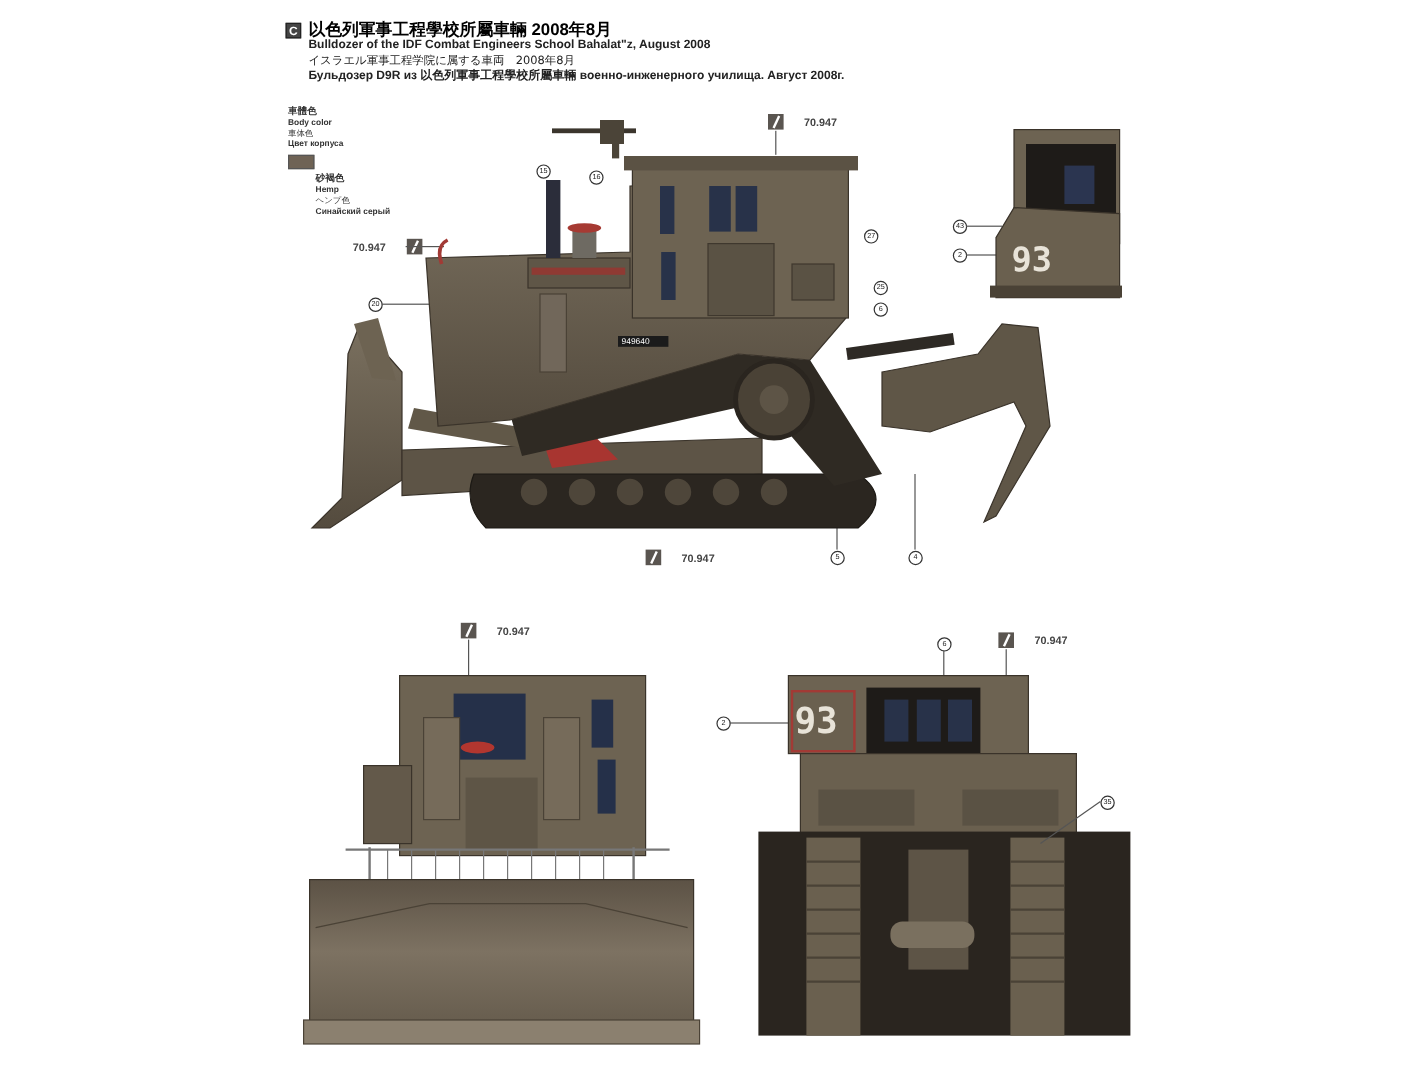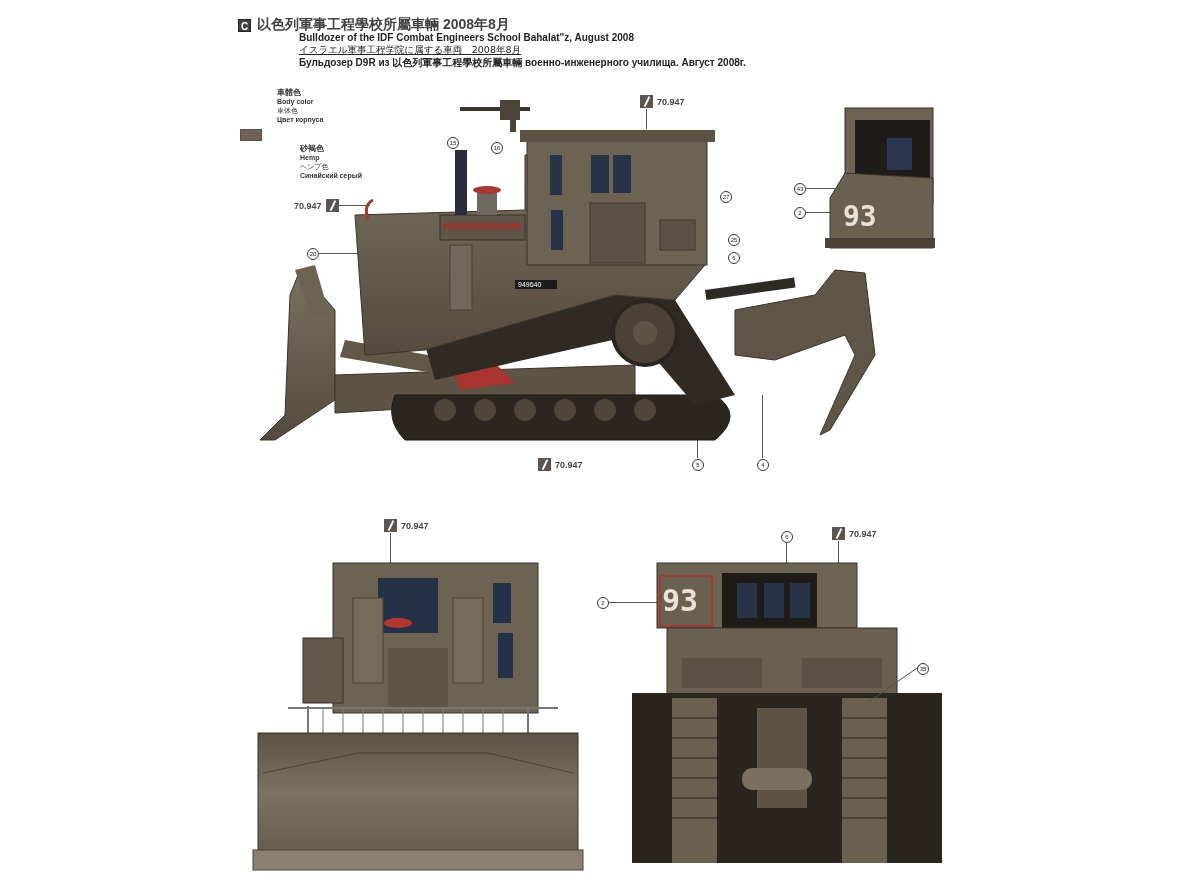--- a/index.html
+++ b/index.html
@@ -1,27 +1,27 @@
 <!DOCTYPE html>
 <html><head>
 <meta charset="utf-8">
 <style>
   html,body{margin:0;padding:0;background:#fff;}
   body{width:1188px;height:891px;position:relative;overflow:hidden;font-family:"Liberation Sans",sans-serif;color:#222;}
   .abs{position:absolute;}
   .hdr-badge{left:238px;top:19px;width:13px;height:13px;background:#444;color:#fff;font-size:10px;font-weight:bold;text-align:center;line-height:13px;border:1px solid #222;box-sizing:border-box;}
-  .hdr-title{left:257px;top:16px;font-size:14px;font-weight:bold;color:#404040;}
-  .hdr-line{left:257px;font-size:10px;color:#222;margin-left:42px;}
+  .hdr-title{left:257px;top:16px;font-size:14px;font-weight:bold;color:#000000;}
+  .hdr-line{left:257px;font-size:10px;color:#222;}
   .hdr-en{top:32px;font-weight:bold;}
-  .hdr-ja{top:44px;font-family:"DejaVu Sans",sans-serif;font-size:9.5px;text-decoration:underline;}
+  .hdr-ja{top:44px;font-family:"DejaVu Sans",sans-serif;font-size:9.5px;}
   .hdr-ru{top:56px;font-weight:bold;}
-  .legend-txt{font-size:7px;line-height:9px;color:#333;margin-left:37px;}
+  .legend-txt{font-size:7px;line-height:9px;color:#333;}
   .legend-txt b{font-size:8px;}
   .swatch{background:#6f6355;border:1px solid #555;}
-  .paint{display:flex;align-items:center;gap:4px;font-size:9px;font-weight:bold;color:#444;}
+  .paint{display:flex;align-items:center;gap:17px;font-size:9px;font-weight:bold;color:#444;}
   .paint .chip{width:13px;height:13px;background:#5a5550;position:relative;}
   .paint .chip::after{content:"";position:absolute;left:6px;top:1px;width:1.5px;height:11px;background:#fff;transform:rotate(25deg);}
   .callout{width:10px;height:10px;border:1px solid #333;border-radius:50%;font-size:6px;text-align:center;line-height:10px;background:#fff;color:#222;}
   .leader{background:#555;height:1px;}
   .vleader{background:#555;width:1px;}
 </style>
 </head>
 <body>
 
 <div class="abs hdr-badge">C</div>

